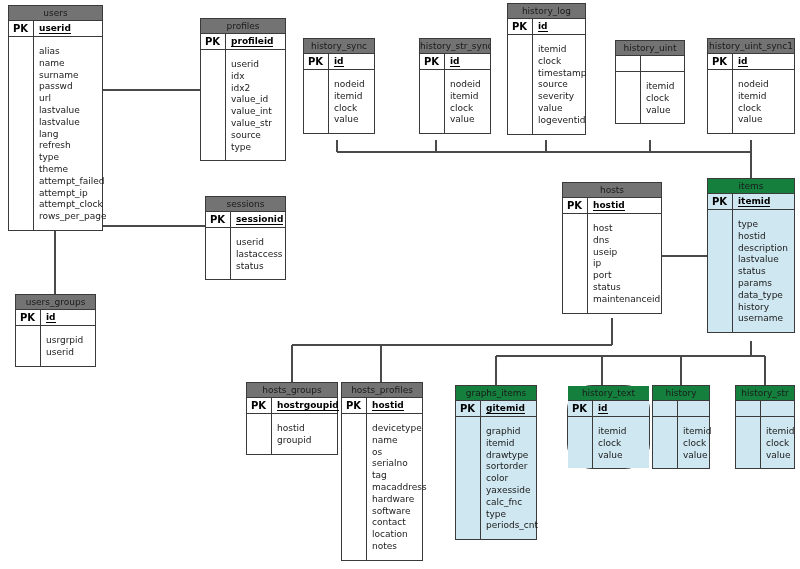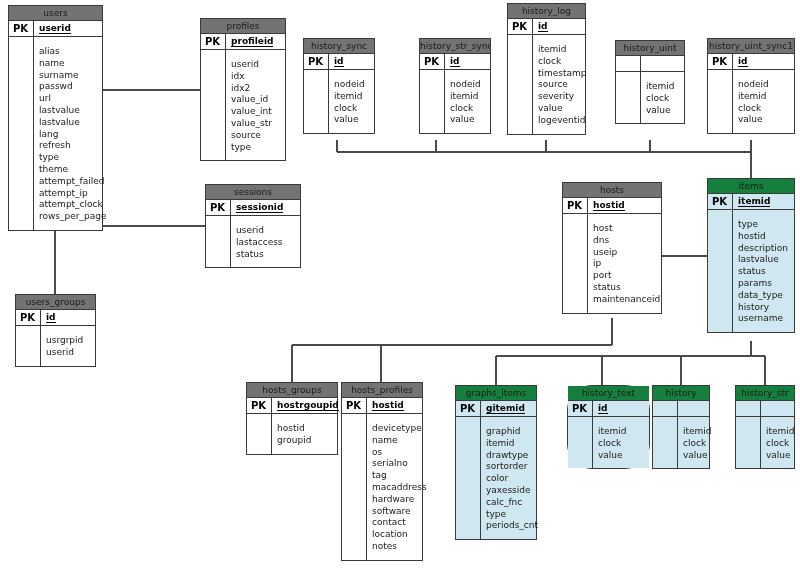--- a/index.html
+++ b/index.html
@@ -293,21 +293,21 @@
         <div class="pk-name"><span class="u">id</span></div>
       </div>
       <div class="ent-body">
         <div class="body-gutter"></div>
         <div class="body-fields">
           <div class="field">usrgrpid</div>
           <div class="field">userid</div>
         </div>
       </div>
     </div>
-    <div class="entity" style="left: 205px; top: 184px; width: 96px;">
+    <div class="entity" style="left: 205px; top: 196px; width: 81px;">
       <div class="ent-title">sessions</div>
       <div class="ent-pkrow">
         <div class="pk-tag">PK</div>
         <div class="pk-name"><span class="u">sessionid</span></div>
       </div>
       <div class="ent-body">
         <div class="body-gutter"></div>
         <div class="body-fields">
           <div class="field">userid</div>
           <div class="field">lastaccess</div>

